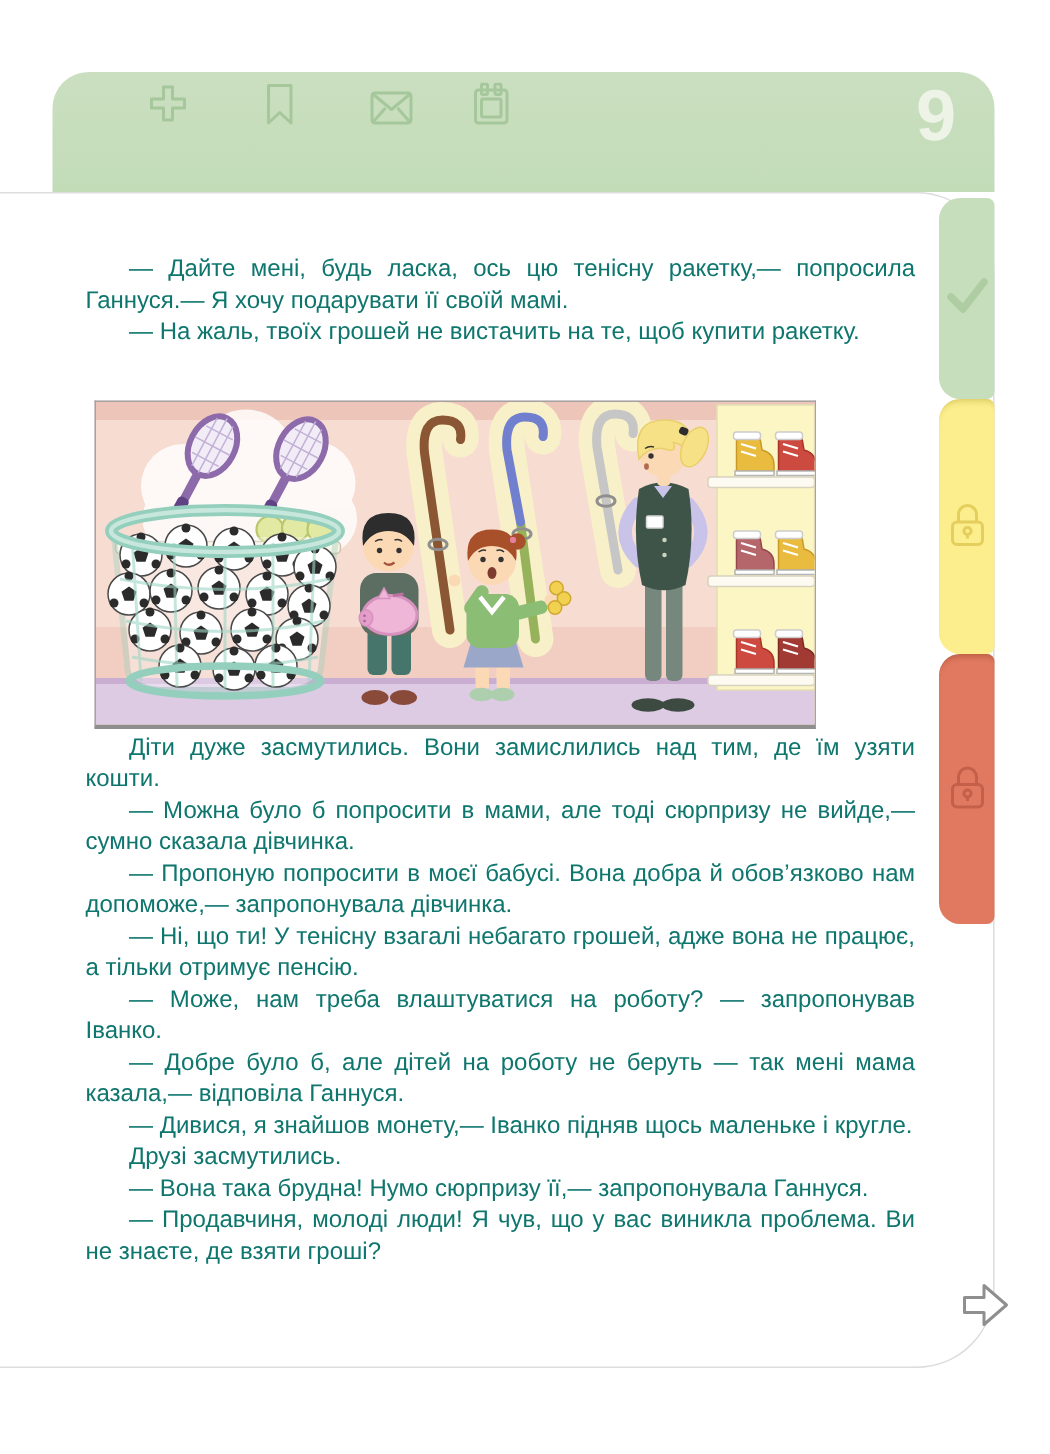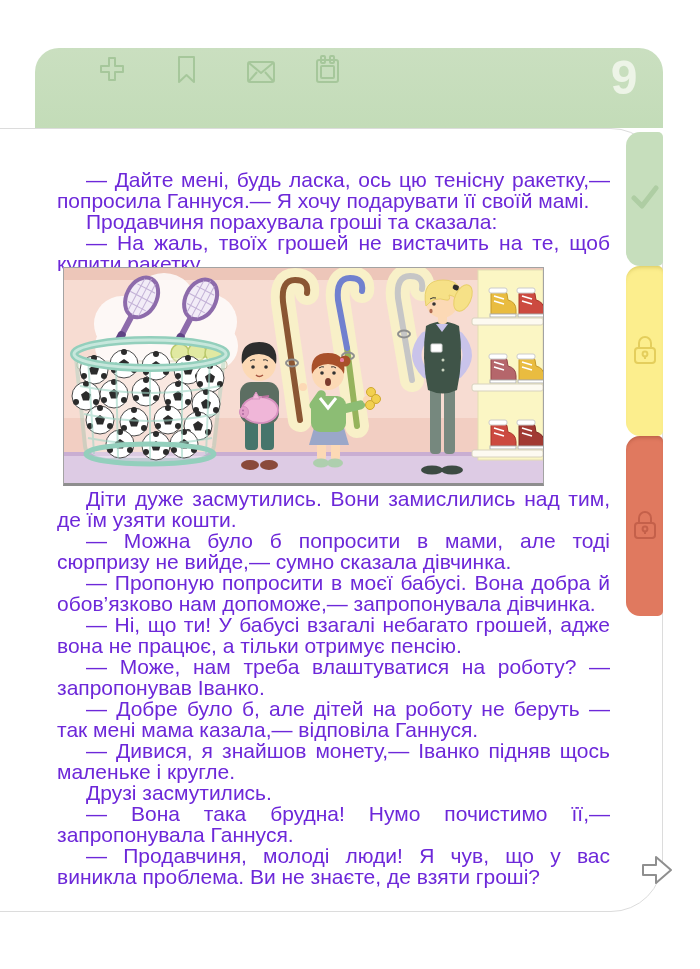--- a/index.html
+++ b/index.html
@@ -27,21 +27,21 @@
        display:flex;align-items:center;justify-content:center;}
   .tab-current{top:132px;height:134px;background:#c6debc;
                border-radius:14px 5px 5px 14px;}
   .tab-lock1{top:266px;height:170px;background:#fcee8d;
              box-shadow:inset 0 4px 4px -3px rgba(140,120,0,.35);}
   .tab-lock2{top:436px;height:180px;background:#e0795f;
              box-shadow:inset 0 4px 4px -3px rgba(90,30,10,.35);}
 
   
   .story{position:absolute;left:57px;width:553px;z-index:4;
-         font-size:21px;line-height:21px;color:#6d28d9;text-align:justify;}
+         font-size:16px;line-height:21px;color:#0f766e;text-align:justify;}
   .story p{margin:0;text-indent:29px;}
   .story-top{top:169px;}
   .story-bottom{top:488px;}
 
   
   .illus{position:absolute;left:63px;top:267px;width:479px;height:215px;z-index:4;
          border:1px solid #a3a3a3;border-bottom:3px solid #8e8e8e;box-sizing:content-box;
          background:#f7dcd2;}
 
   
@@ -108,21 +108,20 @@
         <path d="M7 15 v-5 a6 6 0 0 1 12 0 v5"></path>
         <rect x="3" y="15" width="20" height="15" rx="3"></rect>
         <circle cx="13" cy="21" r="2.4"></circle>
         <path d="M13 23 v3"></path>
       </svg>
     </span>
   </div>
 
   <div class="story story-top">
     <p>— Дайте мені, будь ласка, ось цю тенісну ракетку,— попросила Ганнуся.— Я хочу подарувати її своїй мамі.</p>
-    <p>Продавчиня порахувала гроші та сказала:</p>
     <p>— На жаль, твоїх грошей не вистачить на те, щоб купити ракетку.</p>
   </div>
 
   <div class="illus">
     <svg width="479" height="215" viewBox="0 0 479 215" role="img" aria-label="Спортивний магазин: тенісні ракетки і м’ячі на полиці, кошик із футбольними м’ячами, двоє дітей зі скарбничкою та монетами, ключки, продавчиня, полиці з ковзанами">
 
       <rect width="479" height="215" fill="#f7dcd2"></rect>
       <rect width="479" height="12" fill="#edc6b9"></rect>
       <rect y="150" width="479" height="38" fill="#f2cec2"></rect>
       <rect y="184" width="479" height="5" fill="#c9aed2"></rect>
@@ -341,26 +340,26 @@
         <path d="M366,31 q3,-2 6,-1" stroke="#333" fill="none"></path>
         <ellipse cx="367" cy="43" rx="1.6" ry="2.2" fill="#b06a50"></ellipse>
       </g>
     </svg>
   </div>
 
   <div class="story story-bottom">
     <p>Діти дуже засмутились. Вони замислились над тим, де їм узяти кошти.</p>
     <p>— Можна було б попросити в мами, але тоді сюрпризу не вийде,— сумно сказала дівчинка.</p>
     <p>— Пропоную попросити в моєї бабусі. Вона добра й обов’язково нам допоможе,— запропонувала дівчинка.</p>
-    <p>— Ні, що ти! У бабусі взагалі небагато грошей, адже вона не працює, а тільки отримує пенсію.</p>
+    <p>— Ні, що ти! У тенісну взагалі небагато грошей, адже вона не працює, а тільки отримує пенсію.</p>
     <p>— Може, нам треба влаштуватися на роботу? — запропонував Іванко.</p>
     <p>— Добре було б, але дітей на роботу не беруть — так мені мама казала,— відповіла Ганнуся.</p>
     <p>— Дивися, я знайшов монету,— Іванко підняв щось маленьке і кругле.</p>
     <p>Друзі засмутились.</p>
-    <p>— Вона така брудна! Нумо почистимо її,— запропонувала Ганнуся.</p>
+    <p>— Вона така брудна! Нумо сюрпризу її,— запропонувала Ганнуся.</p>
     <p>— Продавчиня, молоді люди! Я чув, що у вас виникла проблема. Ви не знаєте, де взяти гроші?</p>
   </div>
 
   <button class="next-btn">
     <span>
       <svg width="34" height="30" viewBox="0 0 34 30" fill="#ffffff" stroke="#8f8f8f" stroke-width="2" stroke-linejoin="round">
         <polygon points="3,10 16,10 16,2 31,15 16,28 16,20 3,20"></polygon>
       </svg>
     </span>
   </button>

